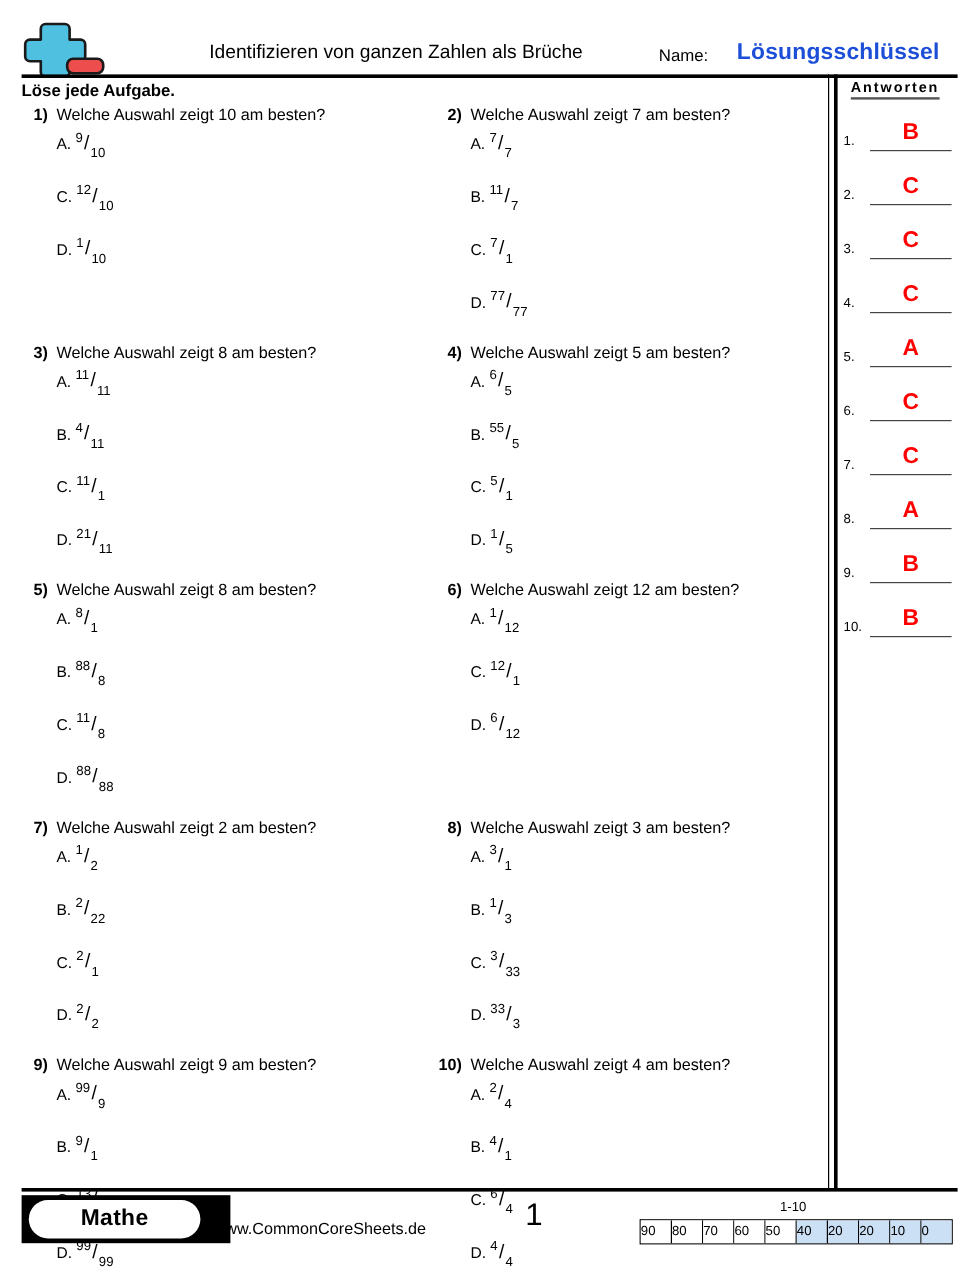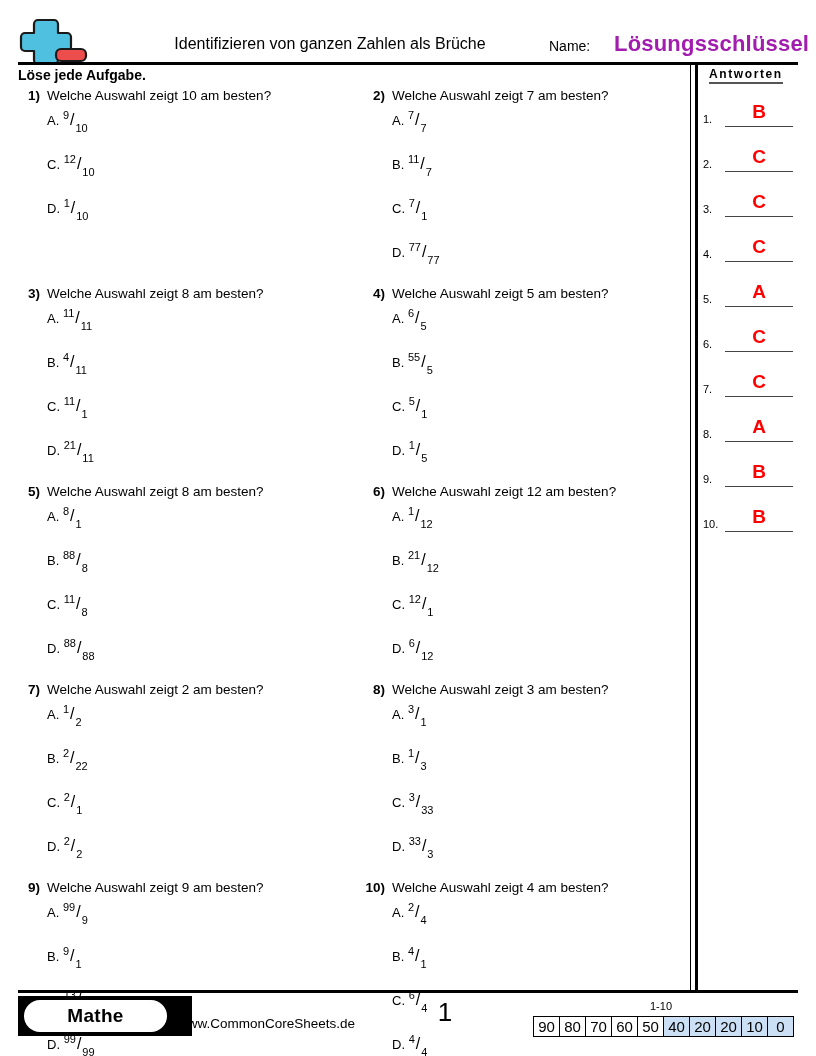--- a/index.html
+++ b/index.html
@@ -30,22 +30,22 @@
     width: 380px; text-align: center;
     font-size: 16px; line-height: 20px;
     white-space: nowrap;
   }
   .name-label {
     position: absolute; left: 549px; top: 37px;
     font-size: 14px; line-height: 18px;
   }
   .name-value {
     position: absolute; left: 614px; top: 33px;
-    font-size: 22px; font-weight: bold;
-    color: #a21caf; letter-spacing: .2px;
+    font-size: 19px; font-weight: bold;
+    color: #1d4ed8; letter-spacing: .2px;
     line-height: 22px;
   }
   .header-rule {
     position: absolute; left: 18px; top: 62px;
     width: 780px; height: 3px; background: #000;
   }
 
   
   .instruction {
     position: absolute; left: 18px; top: 66px;
@@ -172,22 +172,22 @@
     display: flex; align-items: center; flex-direction: column;
   }
   .scale-label {
     font-size: 11px; line-height: 20px;
     padding-right: 5px;
   }
   .scale-boxes { display: flex; border: 1px solid #000; }
   .scale-box {
     width: 25px; height: 19px;
     border-right: 1px solid #000;
-    font-size: 15px; line-height: 19px;
-    text-align: center;
+    font-size: 11px; line-height: 19px;
+    text-align: left;
     background: #ffffff;
   }
   .scale-box:last-child { border-right: none; }
   .scale-box.hl { background: #cce0f5; }
 </style>
 </head>
 <body>
 
 <div class="page">
 
@@ -320,21 +320,20 @@
             <div class="choice"><span class="choice-letter">D.</span> <span class="frac"><span class="num">88</span><span class="bar">/</span><span class="den">88</span></span></div>
           </div>
         </div>
         <div class="q-block">
           <div class="q-head">
             <span class="q-num">6)</span>
             <span class="q-text">Welche Auswahl zeigt 12 am besten?</span>
           </div>
           <div class="q-choices">
             <div class="choice"><span class="choice-letter">A.</span> <span class="frac"><span class="num">1</span><span class="bar">/</span><span class="den">12</span></span></div>
-            <div class="choice"><span class="choice-letter">B.</span> <span class="frac"><span class="num">21</span><span class="bar">/</span><span class="den">12</span></span></div>
             <div class="choice"><span class="choice-letter">C.</span> <span class="frac"><span class="num">12</span><span class="bar">/</span><span class="den">1</span></span></div>
             <div class="choice"><span class="choice-letter">D.</span> <span class="frac"><span class="num">6</span><span class="bar">/</span><span class="den">12</span></span></div>
           </div>
         </div>
       </div>
       <div class="q-row">
         <div class="q-block">
           <div class="q-head">
             <span class="q-num">7)</span>
             <span class="q-text">Welche Auswahl zeigt 2 am besten?</span>

